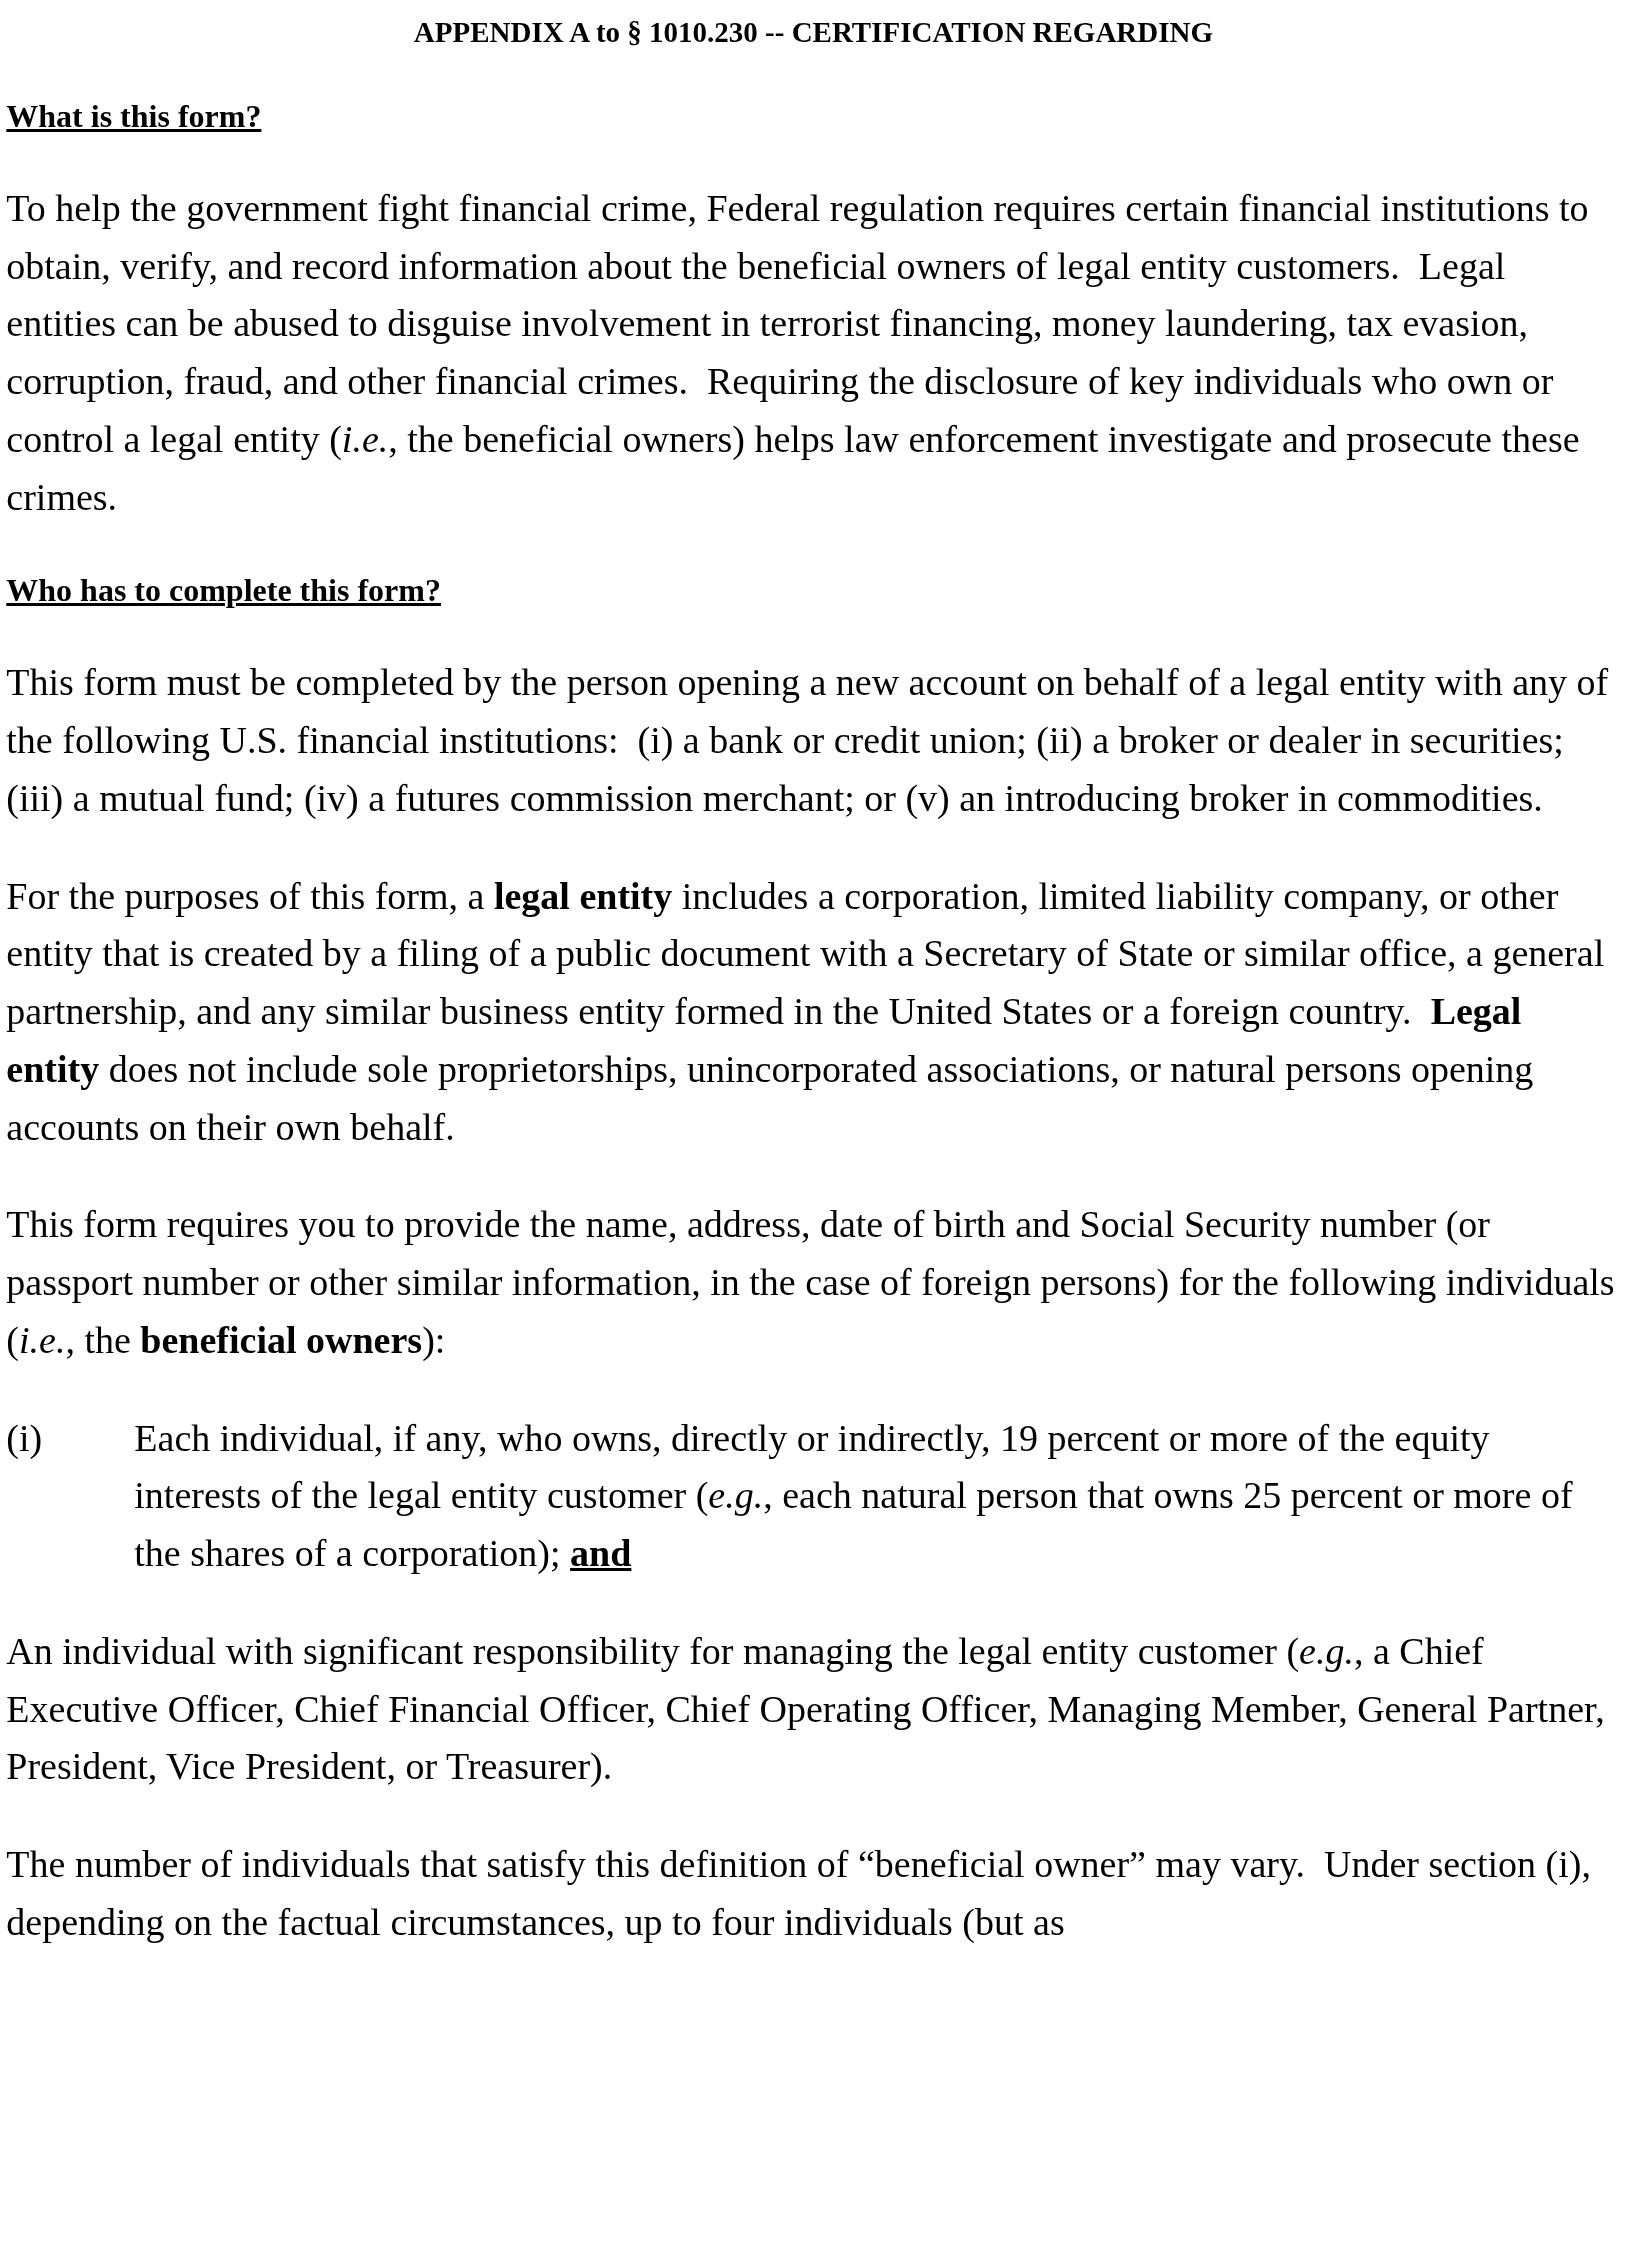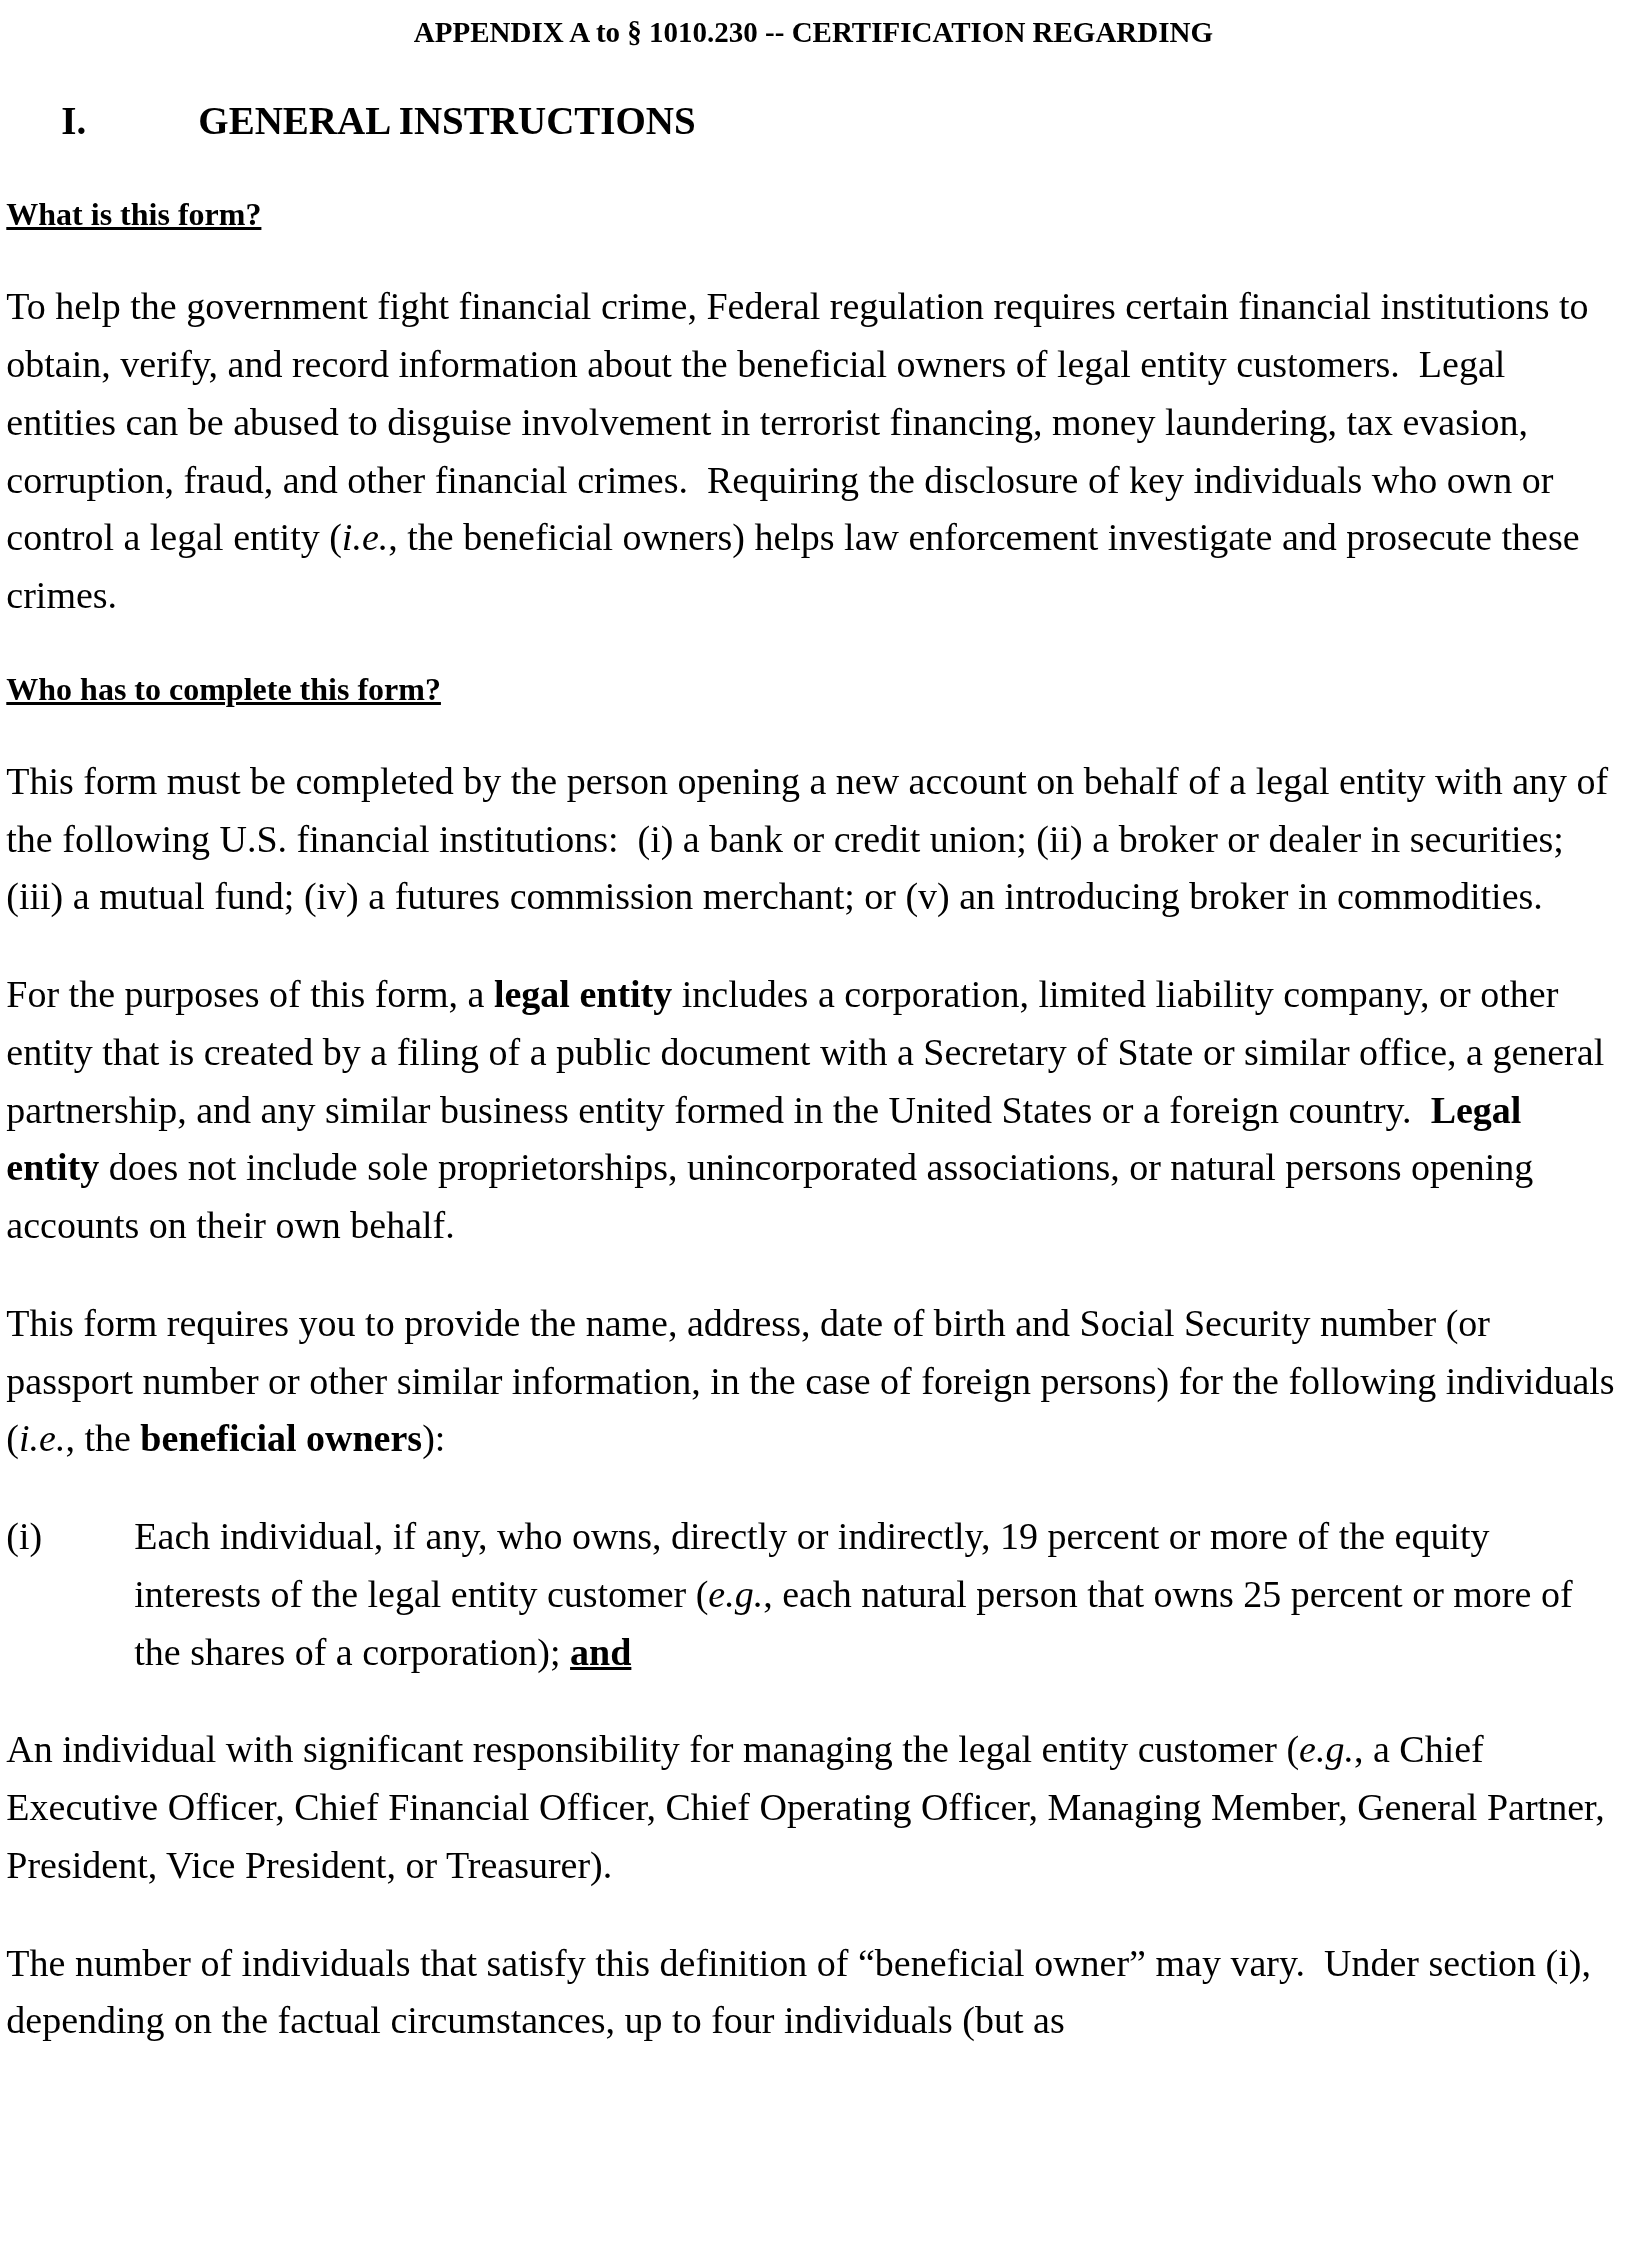--- a/index.html
+++ b/index.html
@@ -83,21 +83,20 @@
 </style>
 </head>
 <body>
 
 <div class="page">
 
   <h1 class="doc-title">
       <span class="title-line">APPENDIX A to § 1010.230 -- CERTIFICATION REGARDING</span>
     </h1>
 
-  <div class="section-heading"><span class="section-number">I.</span><span class="section-title">GENERAL INSTRUCTIONS</span></div>
 
   <h2 class="sub-heading">What is this form?</h2>
 
   <p class="para"><span class="run">To help the government fight financial crime, Federal regulation requires certain financial institutions to obtain, verify, and record information about the beneficial owners of legal entity customers.  Legal entities can be abused to disguise involvement in terrorist financing, money laundering, tax evasion, corruption, fraud, and other financial crimes.  Requiring the disclosure of key individuals who own or control a legal entity (</span><span class="run i">i.e.</span><span class="run">, the beneficial owners) helps law enforcement investigate and prosecute these crimes.</span></p>
 
   <h2 class="sub-heading">Who has to complete this form?</h2>
 
   <p class="para"><span class="run">This form must be completed by the person opening a new account on behalf of a legal entity with any of the following U.S. financial institutions:  (i) a bank or credit union; (ii) a broker or dealer in securities; (iii) a mutual fund; (iv) a futures commission merchant; or (v) an introducing broker in commodities.</span></p>
 
   <p class="para"><span class="run">For the purposes of this form, a </span><span class="run b">legal entity</span><span class="run"> includes a corporation, limited liability company, or other entity that is created by a filing of a public document with a Secretary of State or similar office, a general partnership, and any similar business entity formed in the United States or a foreign country.  </span><span class="run b">Legal entity</span><span class="run"> does not include sole proprietorships, unincorporated associations, or natural persons opening accounts on their own behalf.</span></p>

